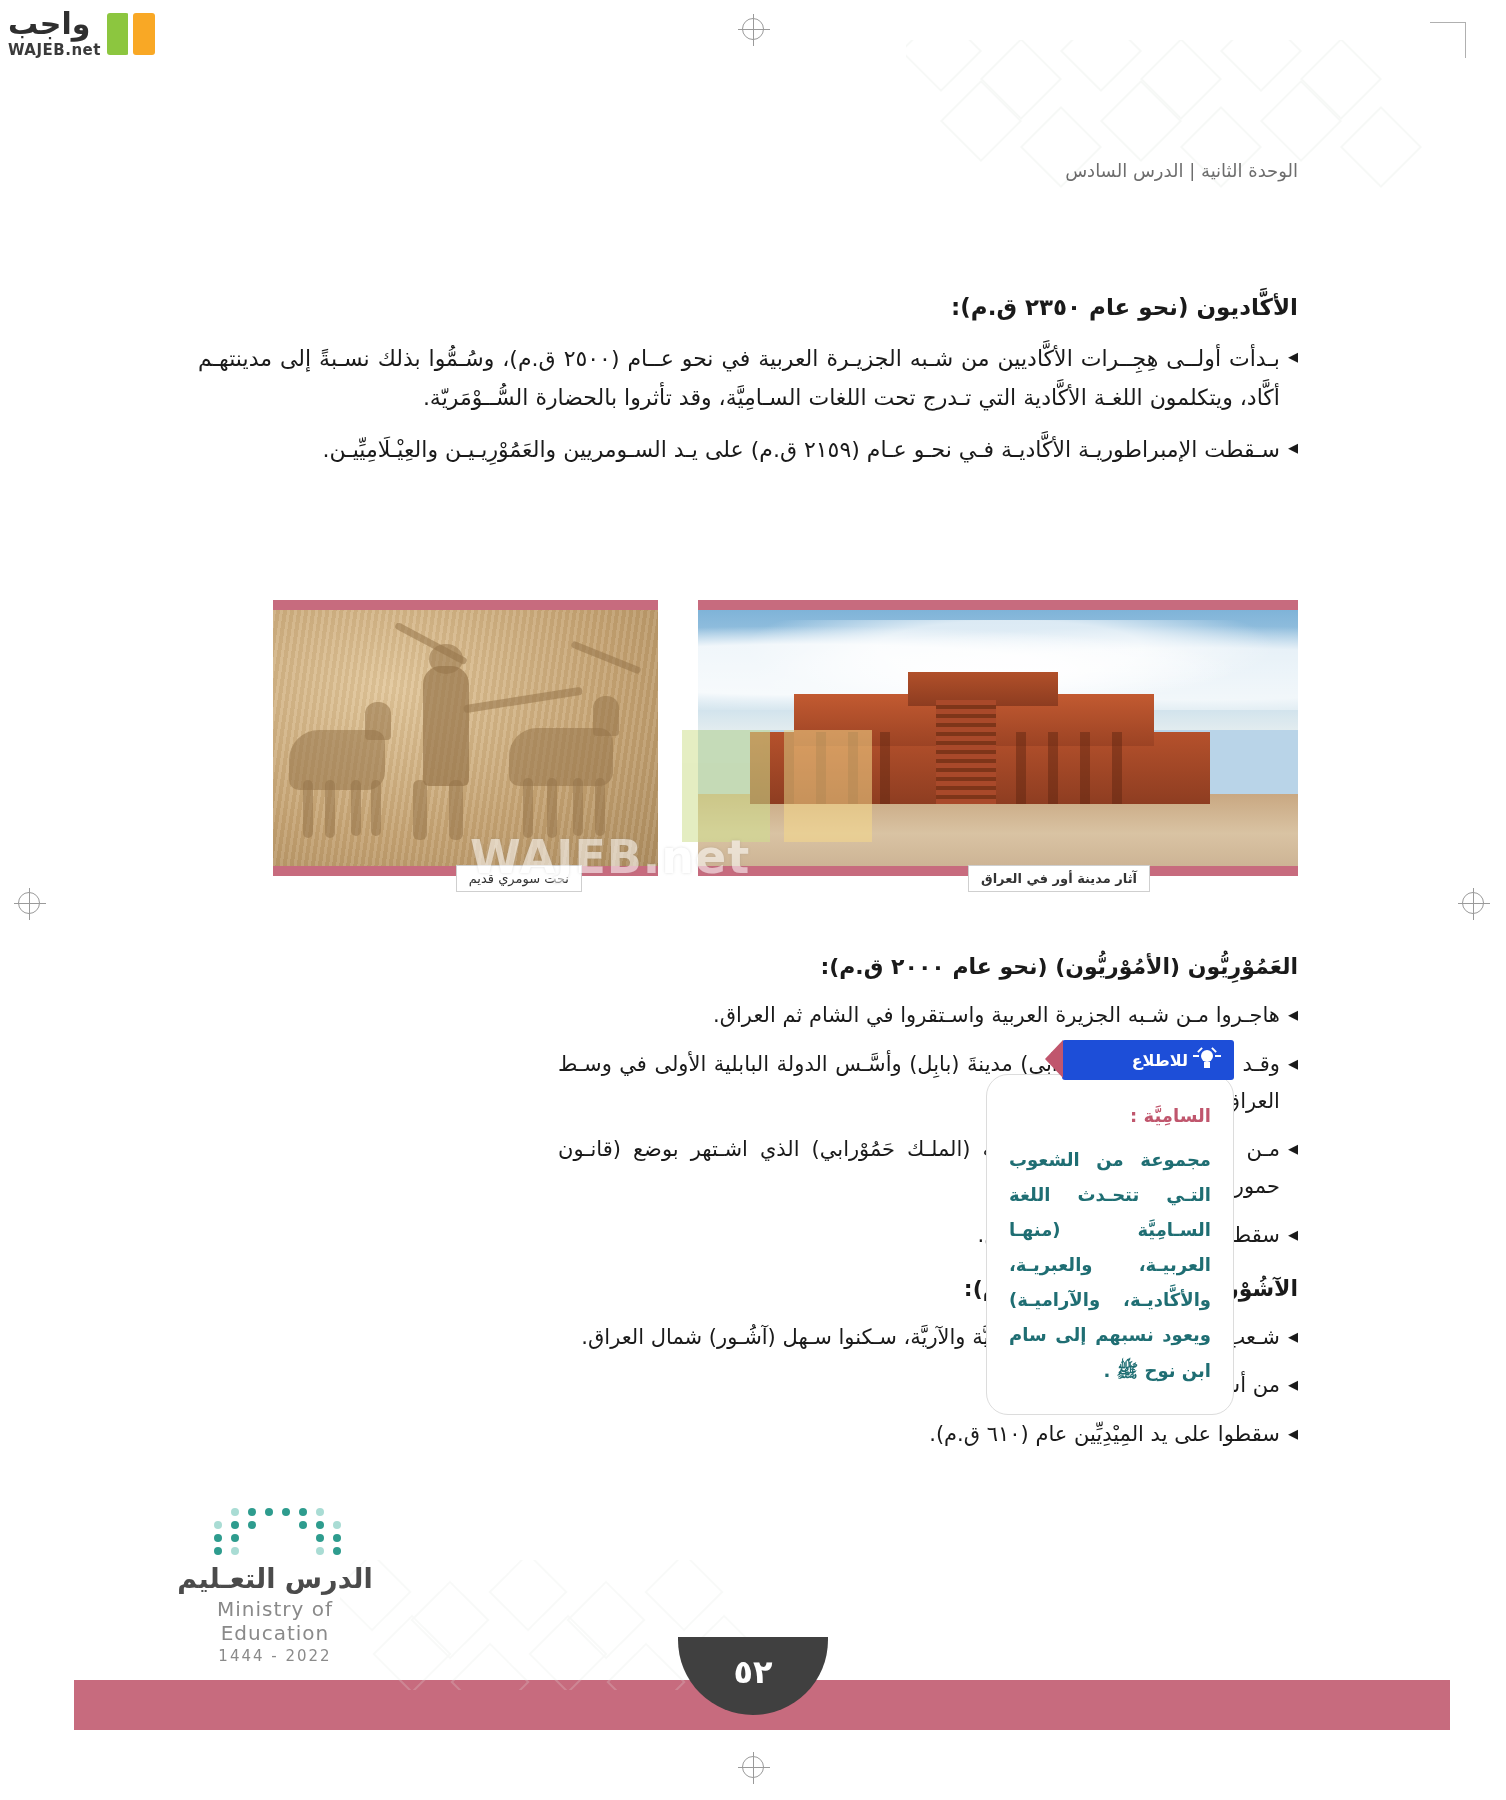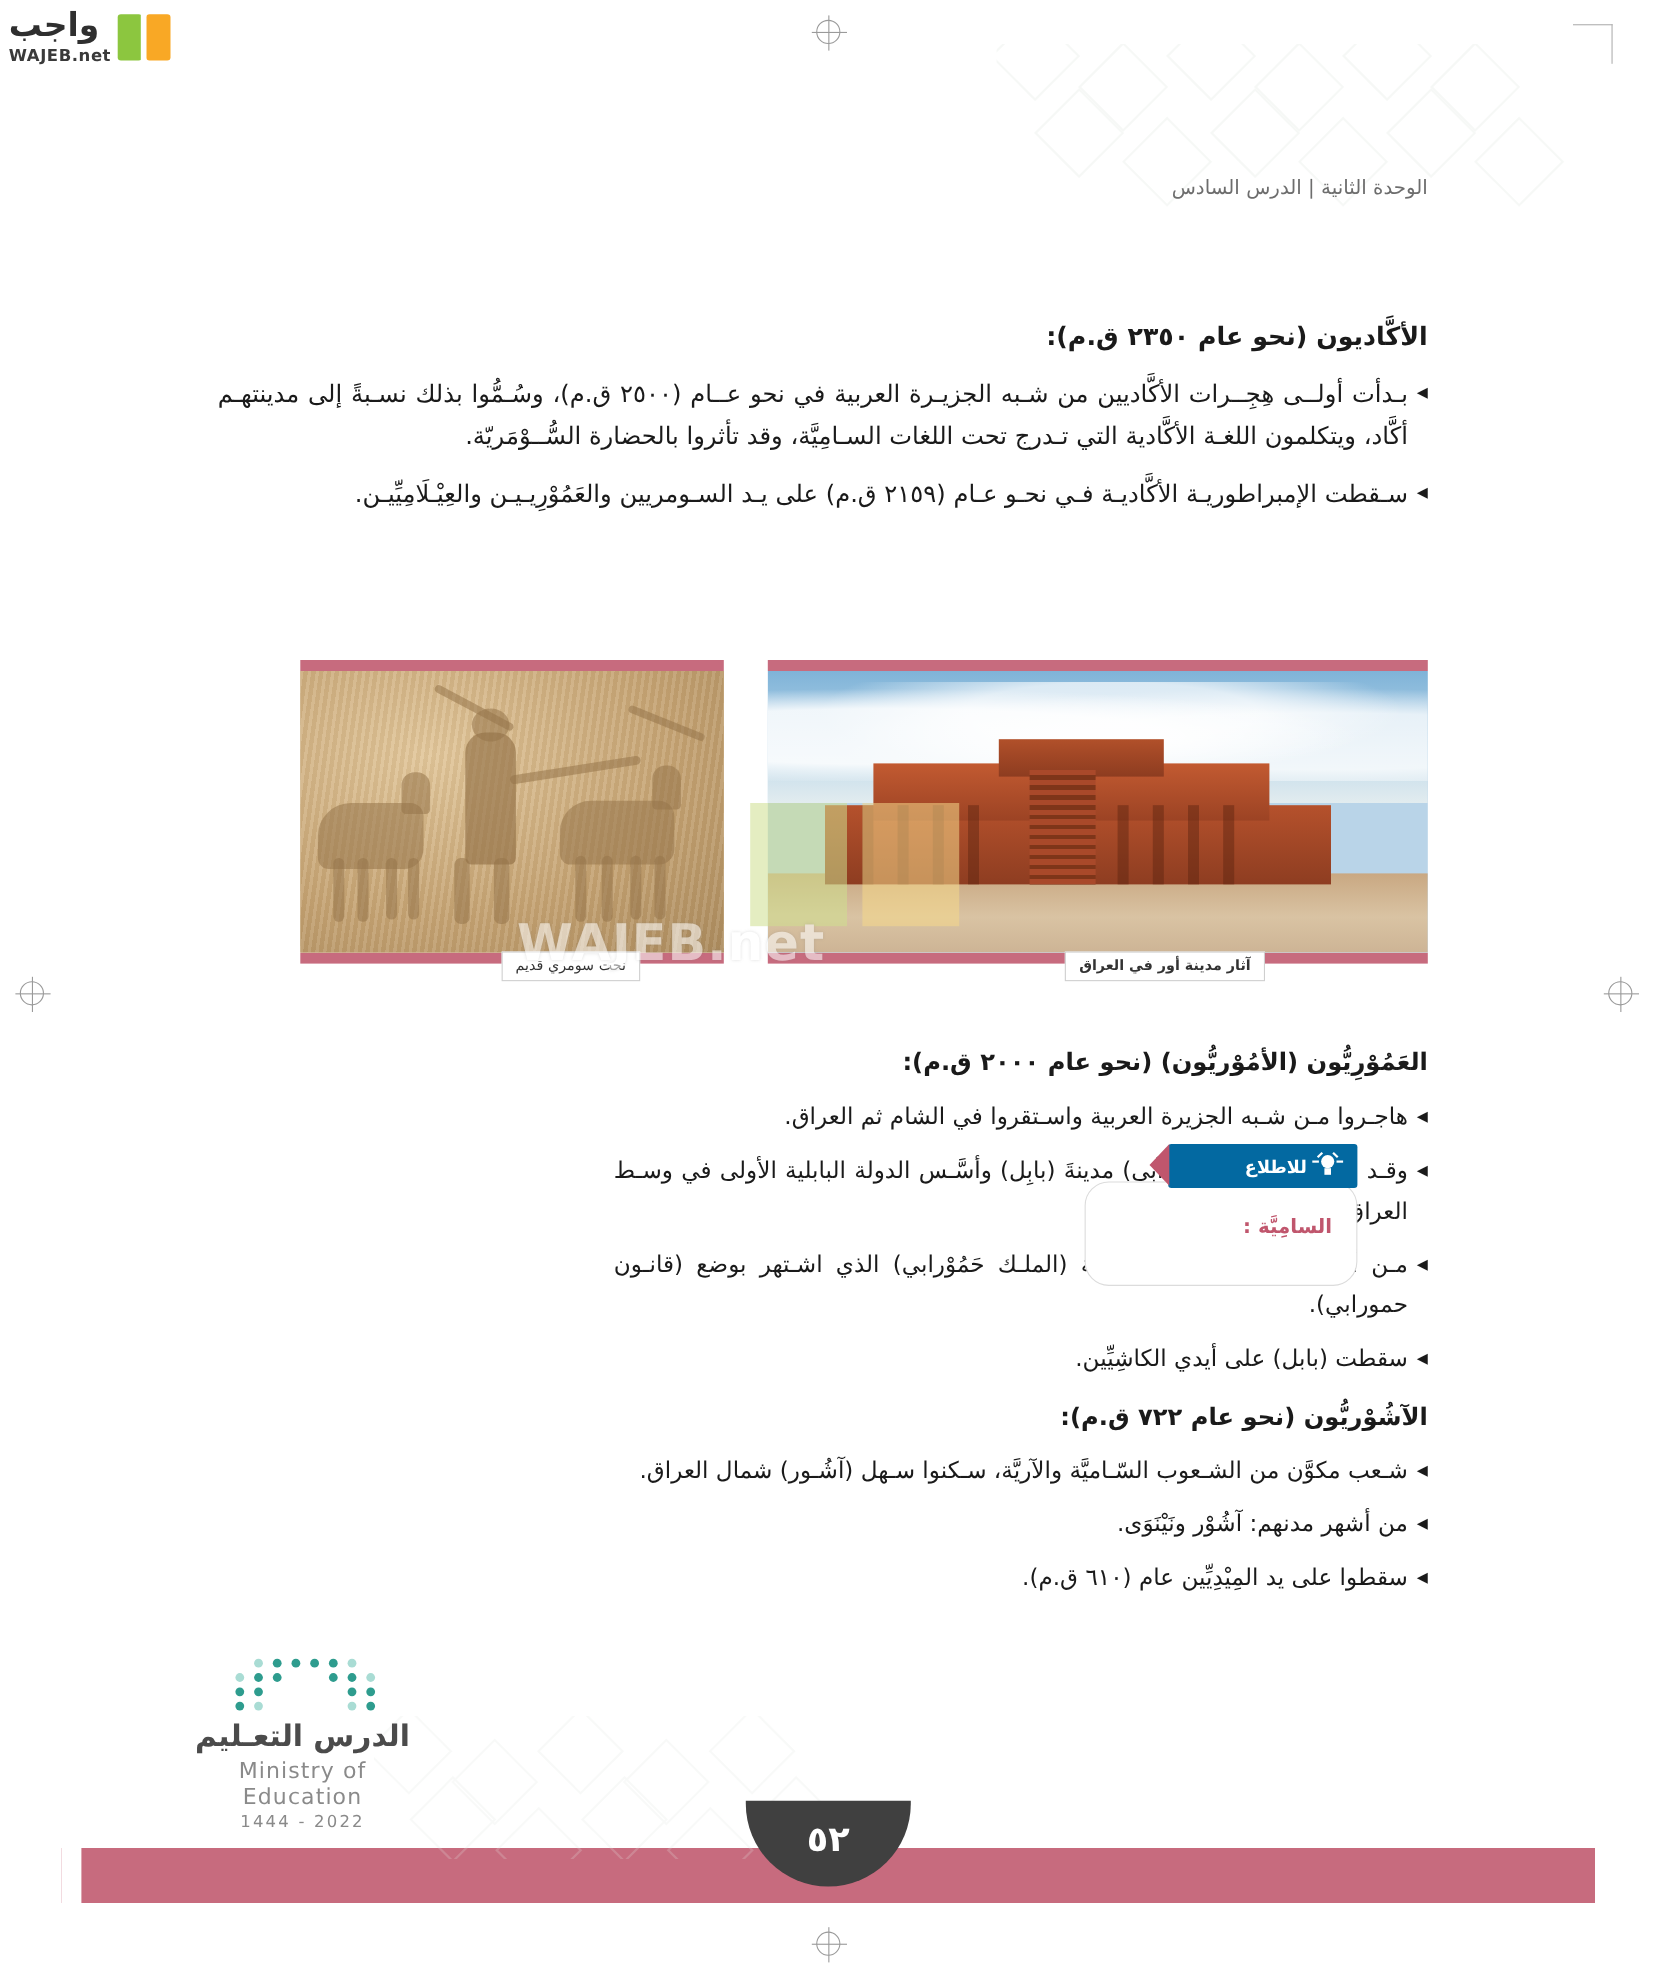--- a/index.html
+++ b/index.html
@@ -208,21 +208,21 @@
 
   
   .aside {
     position: absolute;
     right: 272px; top: 1040px;
     width: 248px;
     direction: rtl;
   }
   .aside-tab {
     position: relative;
-    background: #0369a1; color: #ffffff;
+    background: #1d4ed8; color: #ffffff;
     font-size: 16px; font-weight: bold;
     padding: 9px 16px 9px 34px;
     width: 172px;
     display:flex; align-items:center; gap:8px;
     border-radius: 3px;
   }
   .aside-tab .arrow {
     position: absolute; left: -17px; top: 0;
     width: 0; height: 0;
     border-top: 19px solid transparent;
@@ -467,20 +467,21 @@
         <span class="s"></span>
       <span class="ray" style="left:-3px; top:6px; transform:rotate(0deg);"></span>
       <span class="ray" style="right:-3px; top:6px;"></span>
       <span class="ray" style="left:1px; top:0px; transform:rotate(-45deg);"></span>
       <span class="ray" style="right:1px; top:0px; transform:rotate(45deg);"></span>
     </span>
     <span>للاطلاع</span>
   </div>
   <div class="aside-body">
     <div class="aside-term">السامِيَّة :</div>
+    <div class="aside-text">مجموعة من الشعوب التـي تتحـدث اللغة السـامِيَّة (منهـا العربيـة، والعبريـة، والأكَّاديـة، والآراميـة) ويعود نسبهم إلى سام ابن نوح ﷺ .</div>
   </div>
 </div>
 
 <div class="moe">
   <div class="moe-dots">
     <span class="off"></span>
       <span class="dim"></span>
       <span></span>
       <span></span>
       <span></span>

